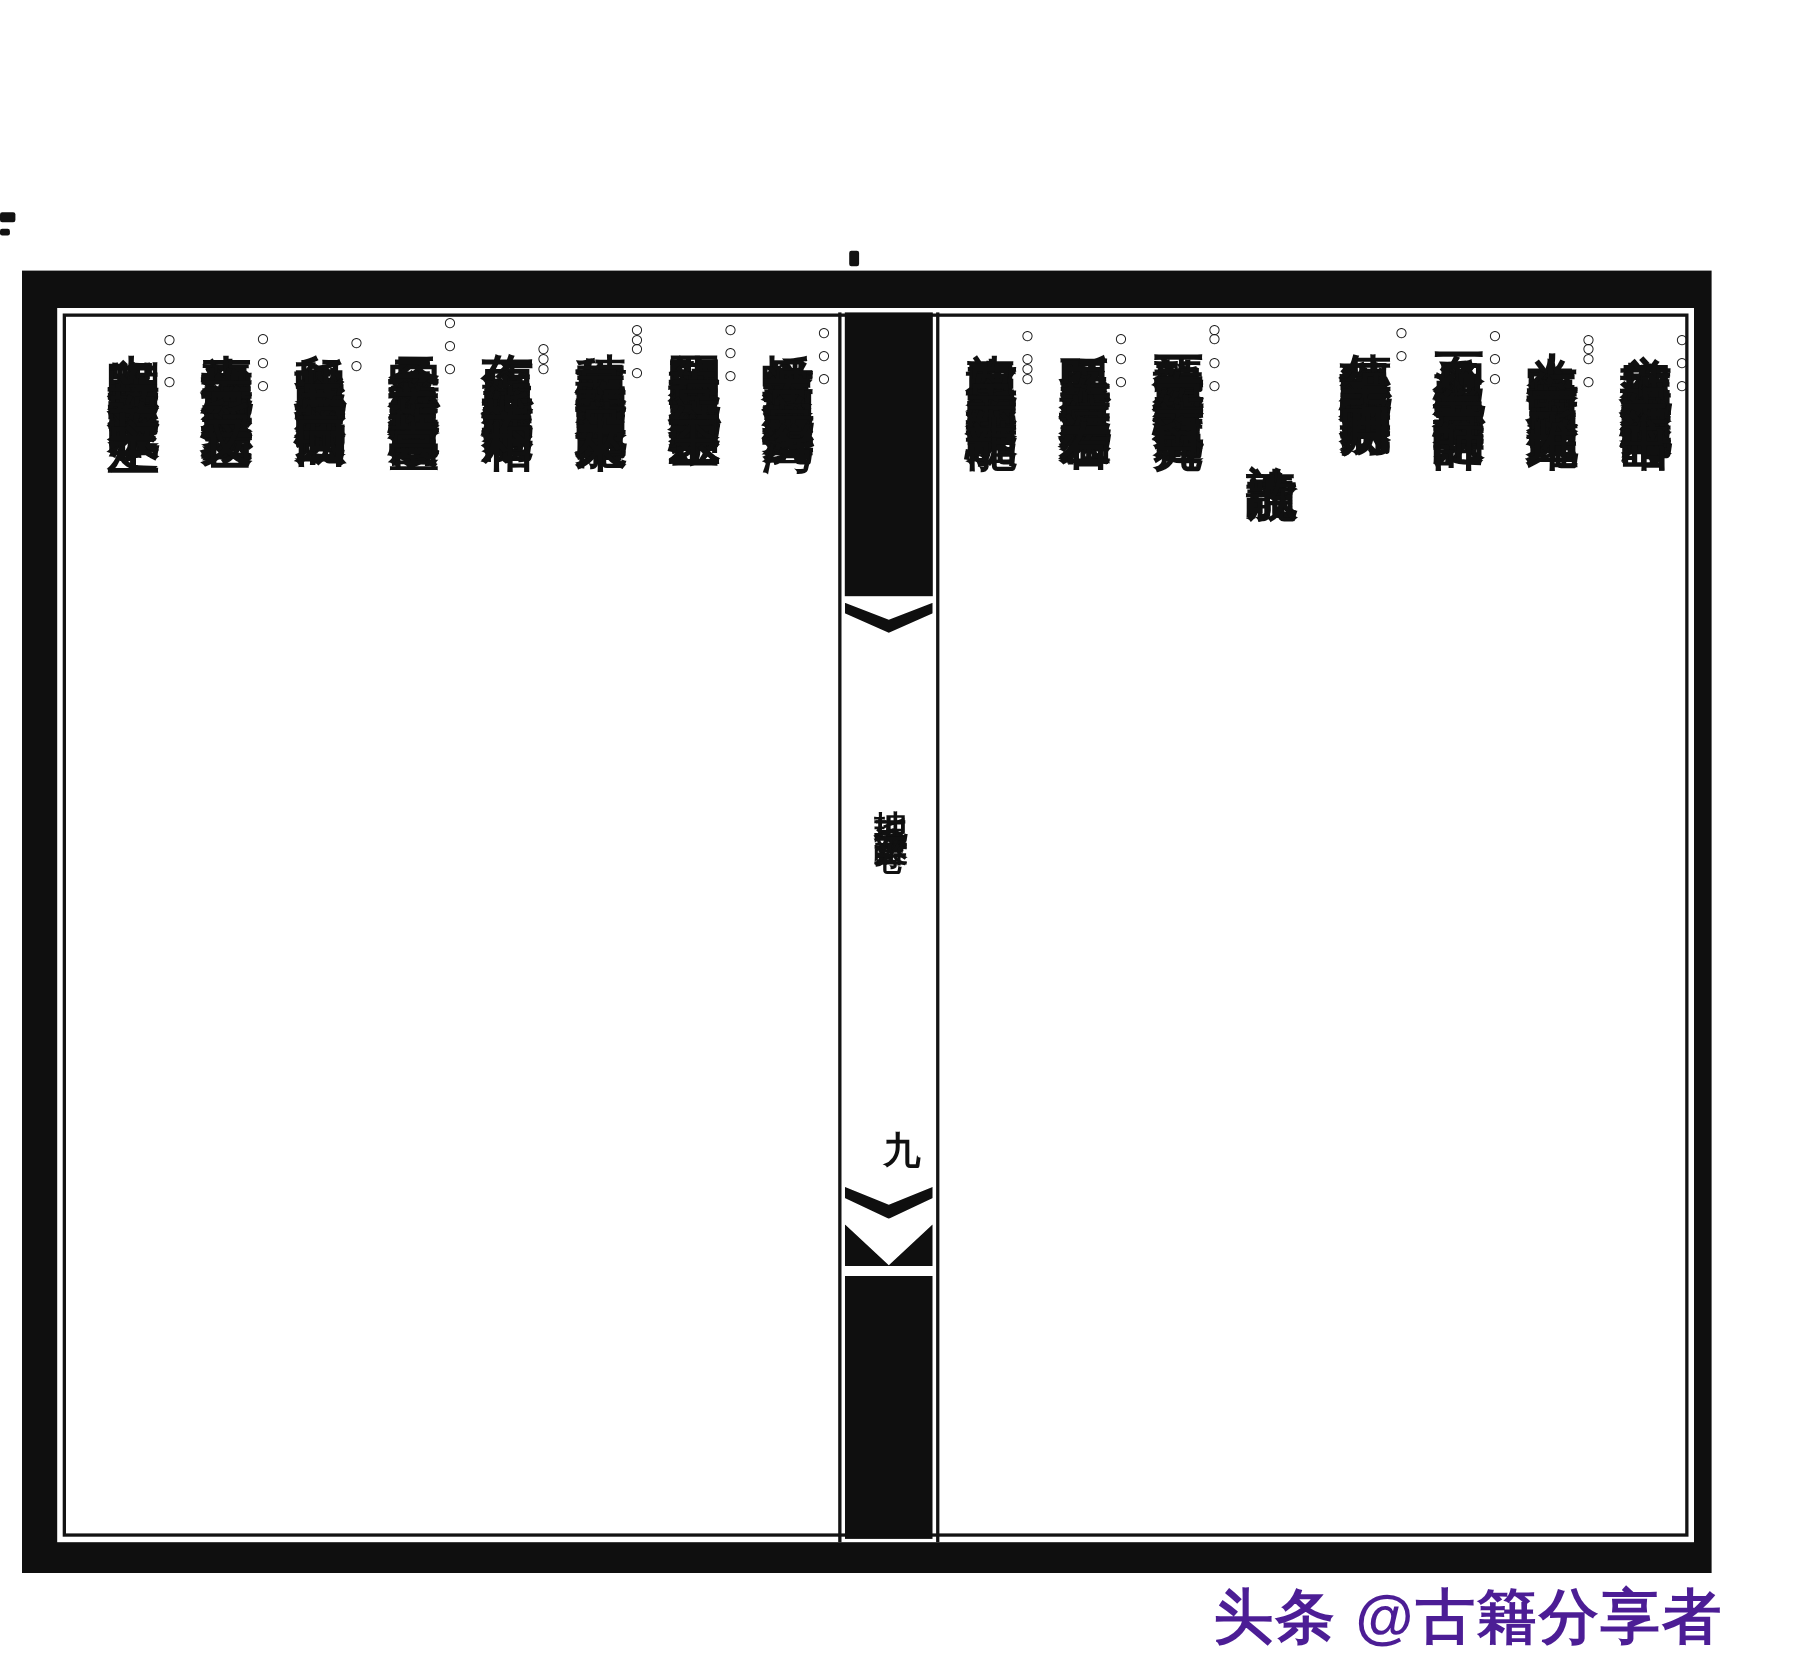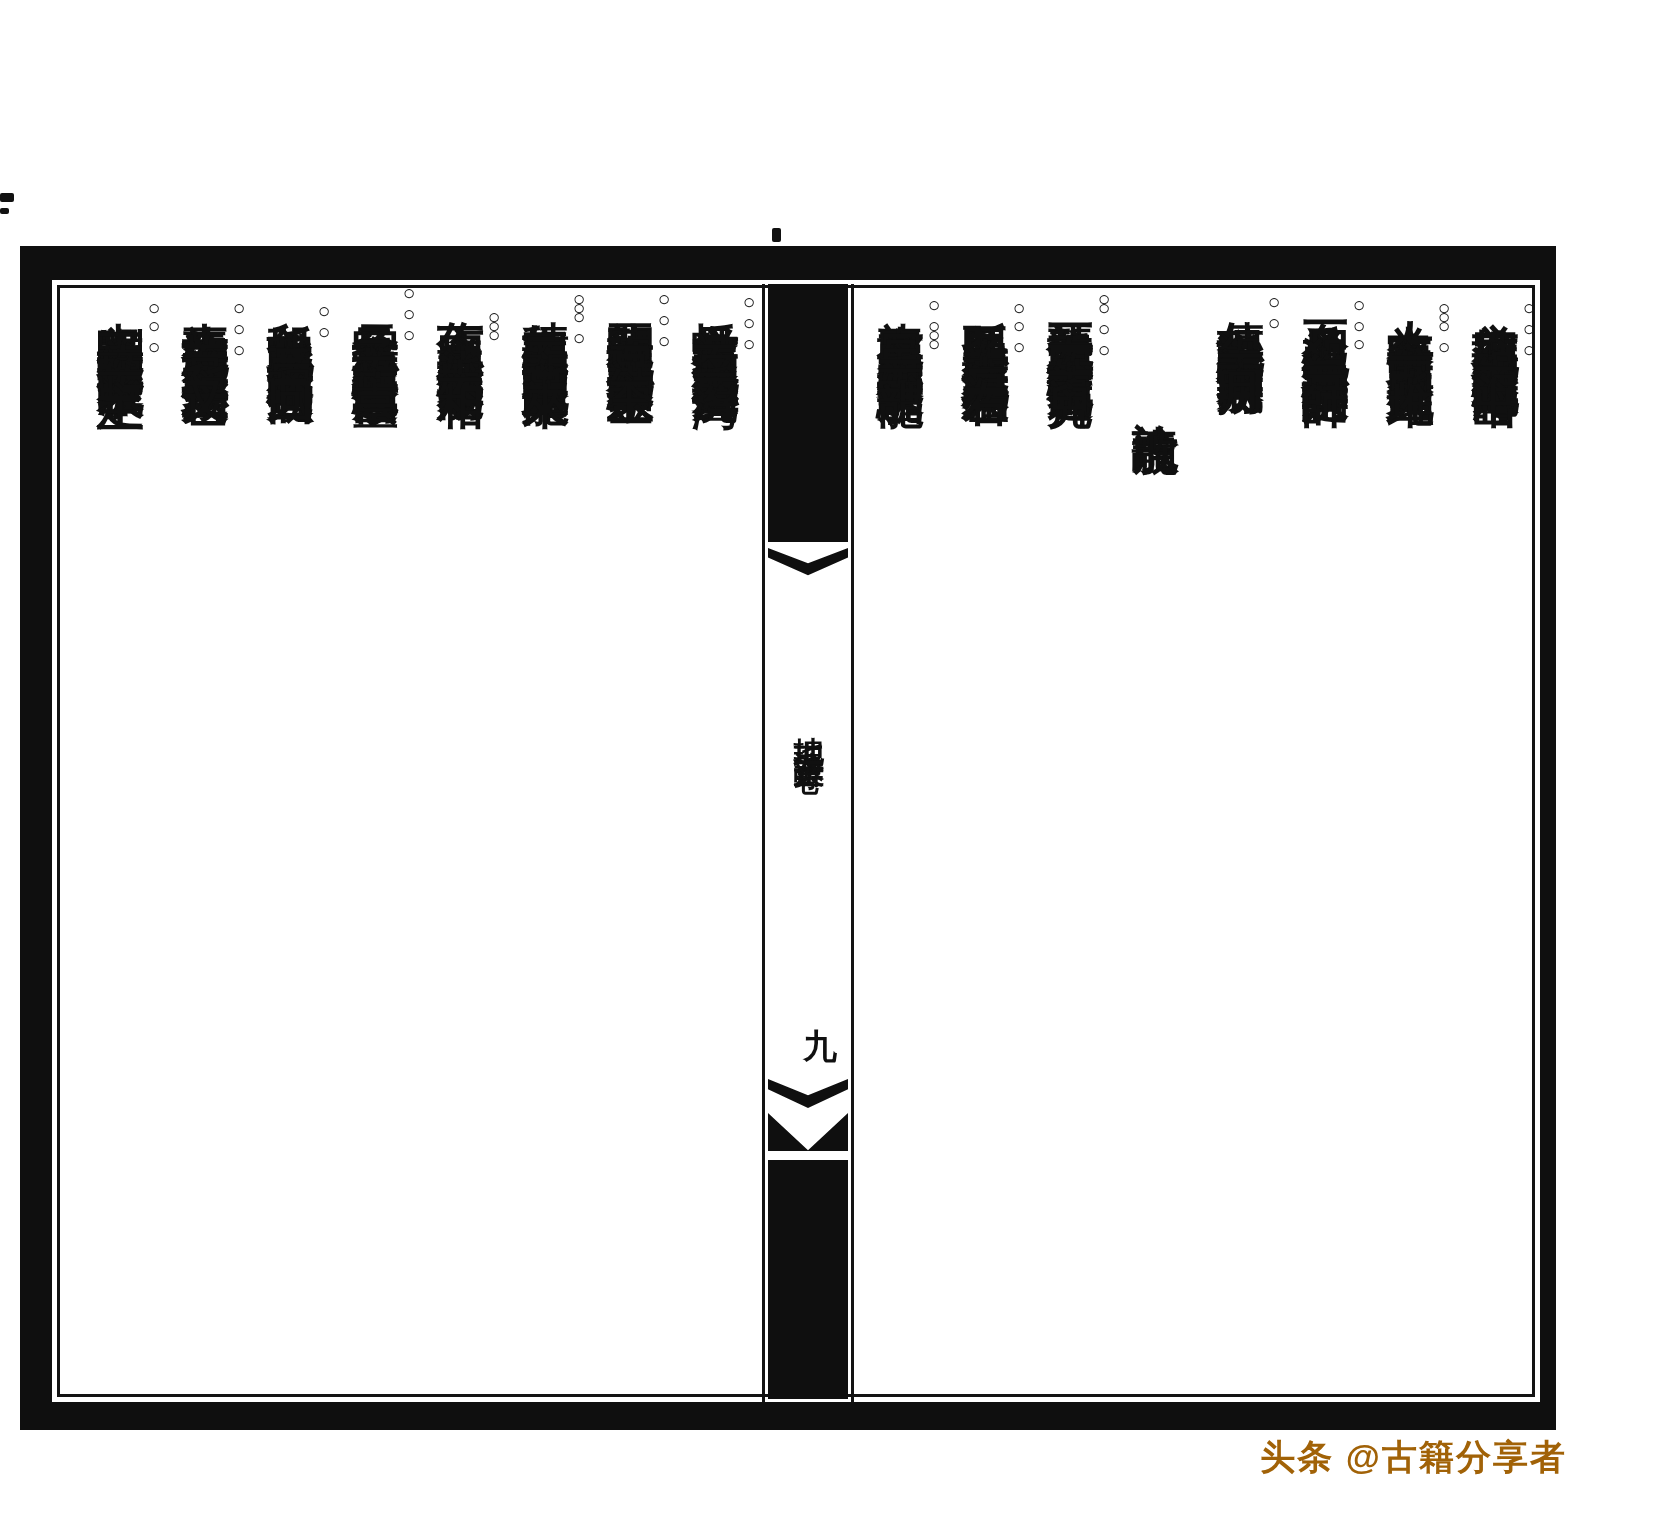--- a/index.html
+++ b/index.html
@@ -60,21 +60,21 @@
     text-align:right;padding-right:14px;box-sizing:border-box;line-height:48px;
   }
   .blk.bottom{
     height:286px;margin-bottom:3px;
     background:linear-gradient(#0f0f0f 0 38px,#ffffff 38px 47px,#0f0f0f 47px 100%);
     clip-path:polygon(0 0,50% 13%,100% 0,100% 100%,0 100%);
   }
   
   .watermark{
     position:absolute;top:1434px;right:86px;
-    font-size:35px;font-weight:700;letter-spacing:2px;color:#a16207;
+    font-size:54px;font-weight:700;letter-spacing:2px;color:#4c1d95;
     font-family:"Liberation Sans","DejaVu Sans",sans-serif;
   }
   
   .speck{position:absolute;background:#111;border-radius:2px;}
   .speck.s1{left:0;top:193px;width:14px;height:9px;}
   .speck.s2{left:0;top:208px;width:9px;height:6px;}
   .speck.s3{left:772px;top:228px;width:9px;height:14px;}
 </style>
 </head>
 <body>

